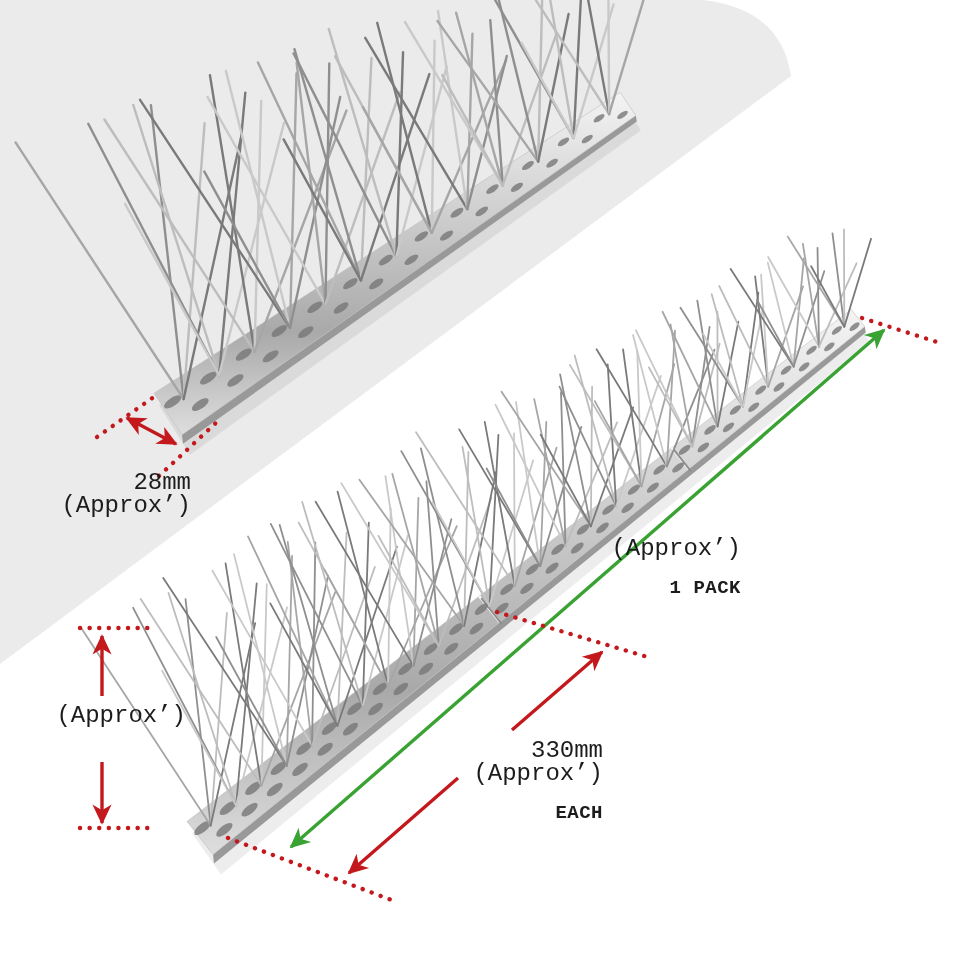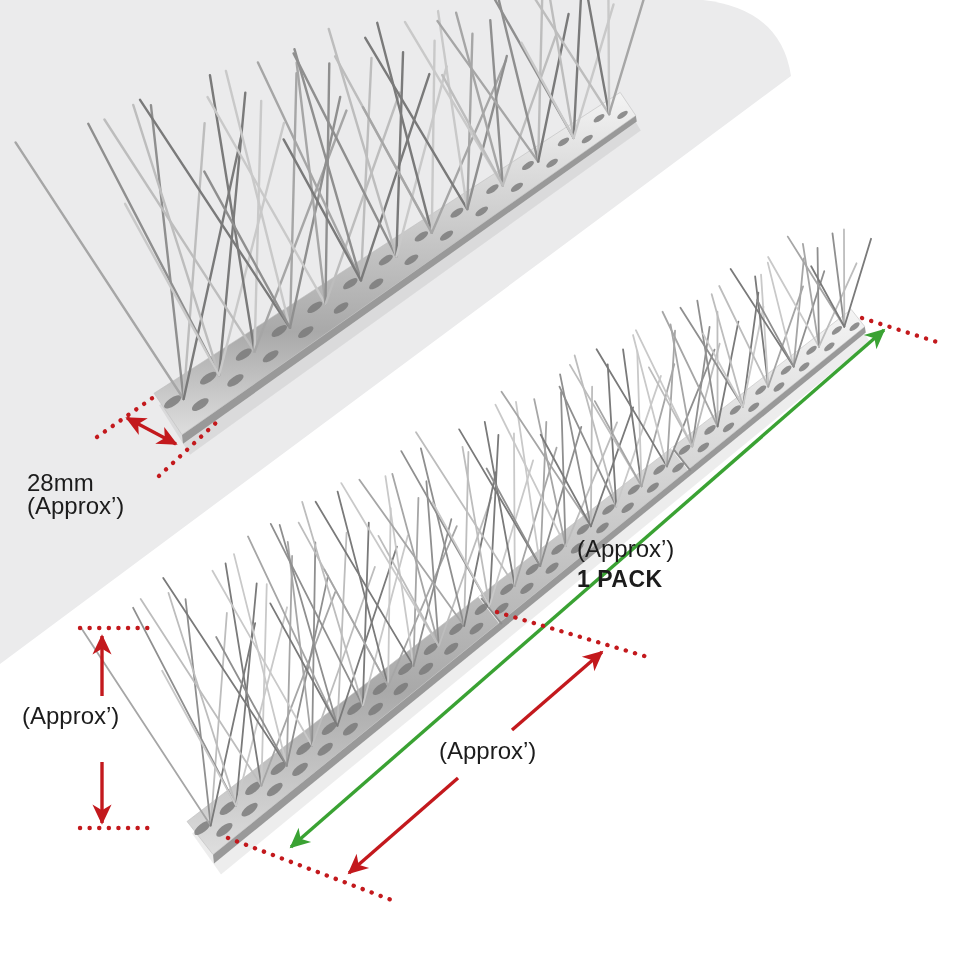--- a/index.html
+++ b/index.html
@@ -12,25 +12,26 @@
   .panel{fill:var(--panel,#ebebec);}
   .dot-red{
     stroke:var(--dim-red,#c3191d);stroke-width:4.4;fill:none;
     stroke-dasharray:0.1 9.5;stroke-linecap:round;
   }
   .arr-red{stroke:var(--dim-red,#c3191d);stroke-width:3.4;fill:none;stroke-linecap:butt;}
   .arr-green{stroke:var(--dim-green,#3aa233);stroke-width:3.4;fill:none;}
   .mk-red{fill:var(--dim-red,#c3191d);}
   .mk-green{fill:var(--dim-green,#3aa233);}
   .lbl{
-    position:absolute;width:164px;text-align:left;
+    position:absolute;width:164px;text-align:right;
     font-size:24px;line-height:23px;color:var(--txt,#1c1c1c);
     white-space:nowrap;
+    font-family:Liberation Mono, monospace;
   }
-  .lbl .q{font-weight:700;font-size:23px;letter-spacing:0.5px;margin-top:8px;}
+  .lbl .q{font-weight:700;font-size:19px;letter-spacing:0.5px;margin-top:17px;}
 </style>
 </head>
 <body>
 
 <div class="stage">
 
   <svg width="960" height="960" viewBox="0 0 960 960">
     <defs>
       <linearGradient id="metal" x1="0" y1="0" x2="0" y2="1">
         <stop offset="0" stop-color="#f4f4f4"></stop>
@@ -350,16 +351,18 @@
   <div class="lbl" style="left:22px;top:704px;">
     <div>(Approx’)</div>
   </div>
 
   <div class="lbl" style="left:577px;top:537px;">
     <div>(Approx’)</div>
     <div class="q">1 PACK</div>
   </div>
 
   <div class="lbl" style="left:439px;top:739px;">
+    <div>330mm</div>
     <div>(Approx’)</div>
+    <div class="q">EACH</div>
   </div>
 
 </div>
 
 </body></html>

